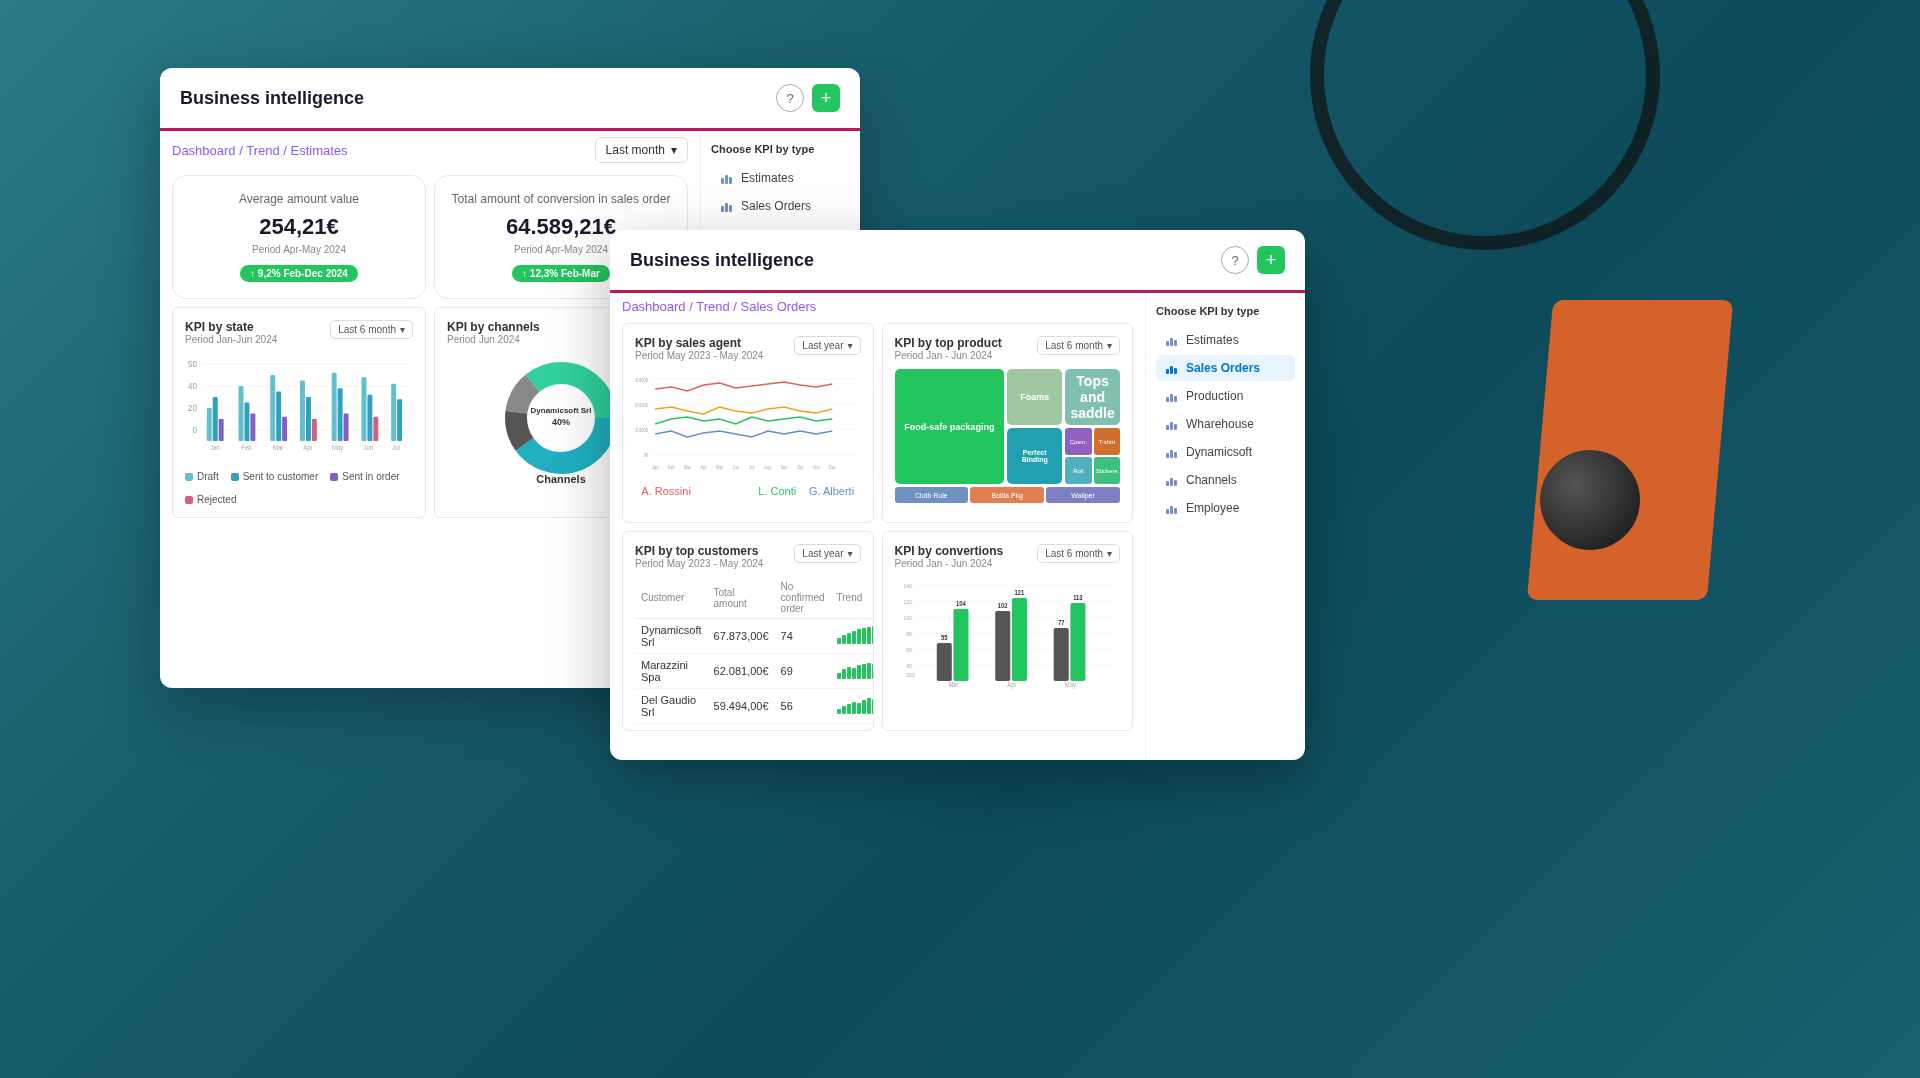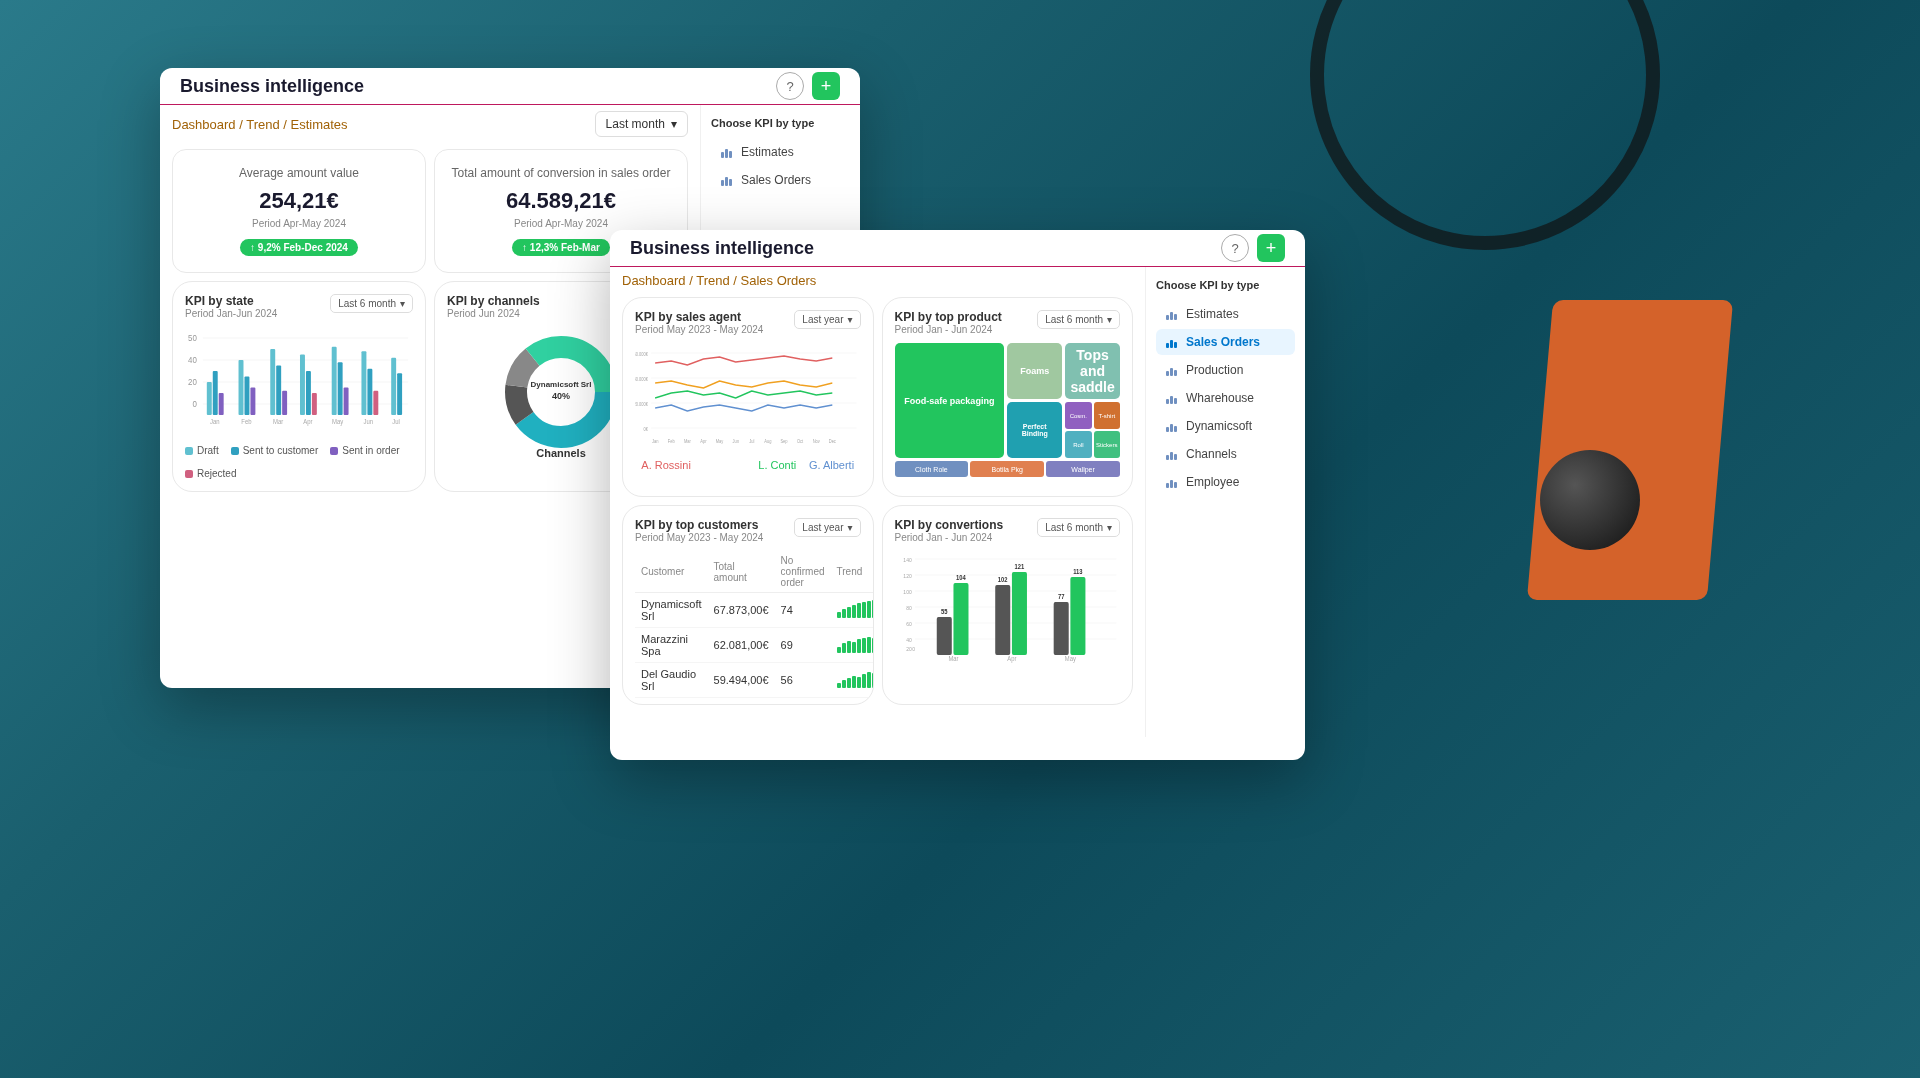--- a/index.html
+++ b/index.html
@@ -73,22 +73,22 @@
       width: 695px;
       height: 530px;
       z-index: 2;
     }
 
     
     .window-header {
       display: flex;
       align-items: center;
       justify-content: space-between;
-      padding: 4px 20px;
-      border-bottom: 1px solid #be185d;
+      padding: 16px 20px;
+      border-bottom: 3px solid #be185d;
     }
     .window-title {
       font-size: 18px;
       font-weight: 700;
       color: #1a1a2e;
     }
     .window-actions {
       display: flex;
       gap: 8px;
       align-items: center;
@@ -117,21 +117,21 @@
       align-items: center;
       justify-content: center;
       color: #fff;
       font-size: 18px;
       font-weight: 300;
     }
 
     
     .breadcrumb {
       font-size: 13px;
-      color: #a16207;
+      color: #8b5cf6;
       padding: 10px 20px 4px;
     }
 
     
     .window-body {
       display: flex;
       height: calc(100% - 60px);
     }
     .main-content {
       flex: 1;
@@ -197,21 +197,21 @@
     
     .kpi-grid {
       display: grid;
       grid-template-columns: 1fr 1fr;
       gap: 8px;
       height: calc(100% - 50px);
     }
     .kpi-card {
       background: #fff;
       border: 1px solid #e8e8e8;
-      border-radius: 20px;
+      border-radius: 6px;
       padding: 12px;
       overflow: hidden;
     }
     .kpi-card-header {
       display: flex;
       justify-content: space-between;
       align-items: flex-start;
       margin-bottom: 8px;
     }
     .kpi-card-title {

